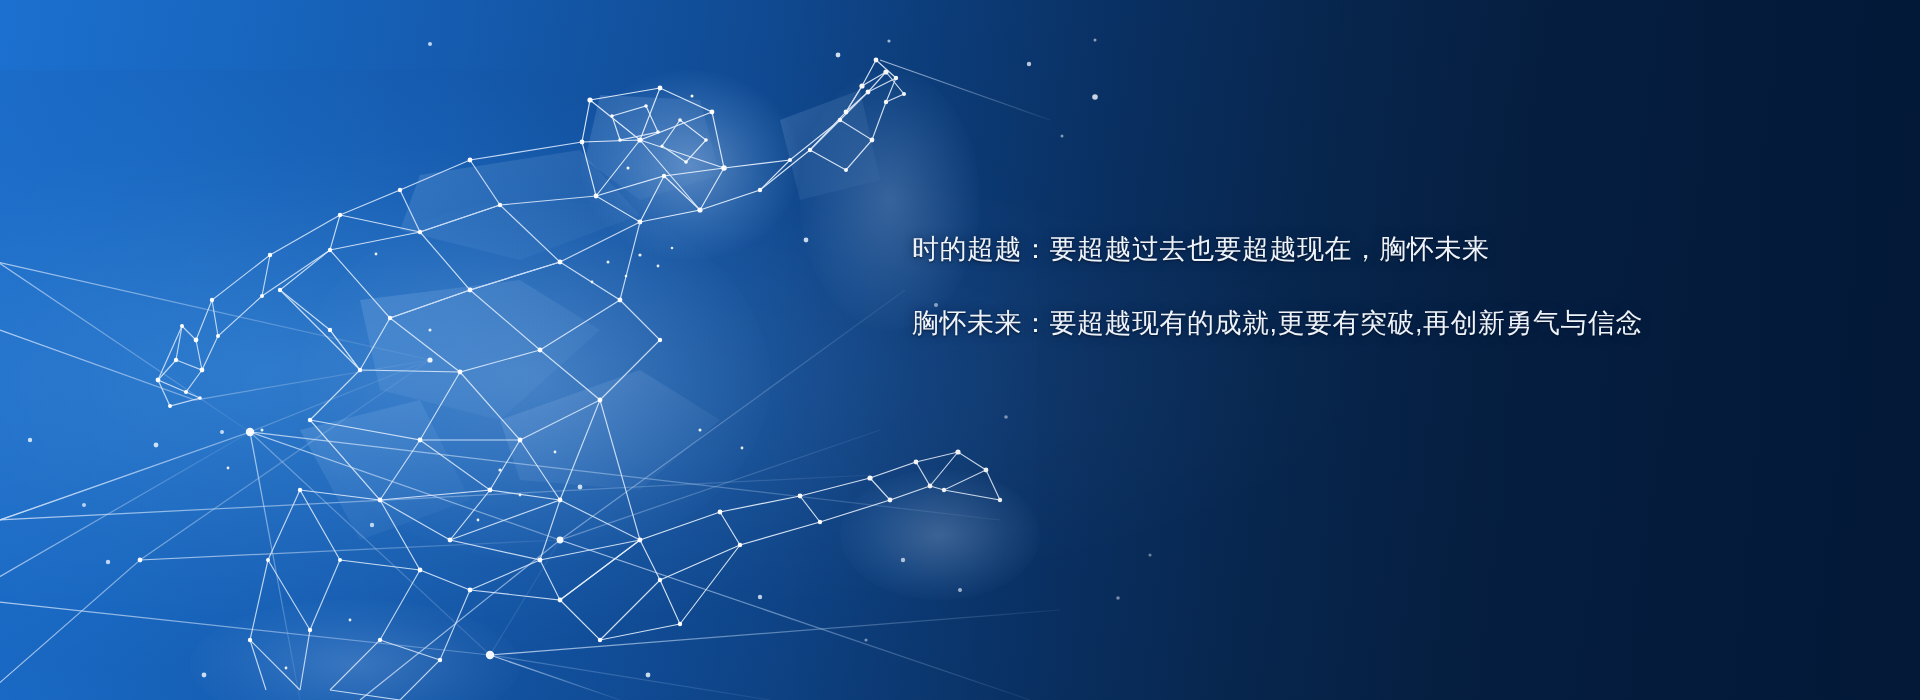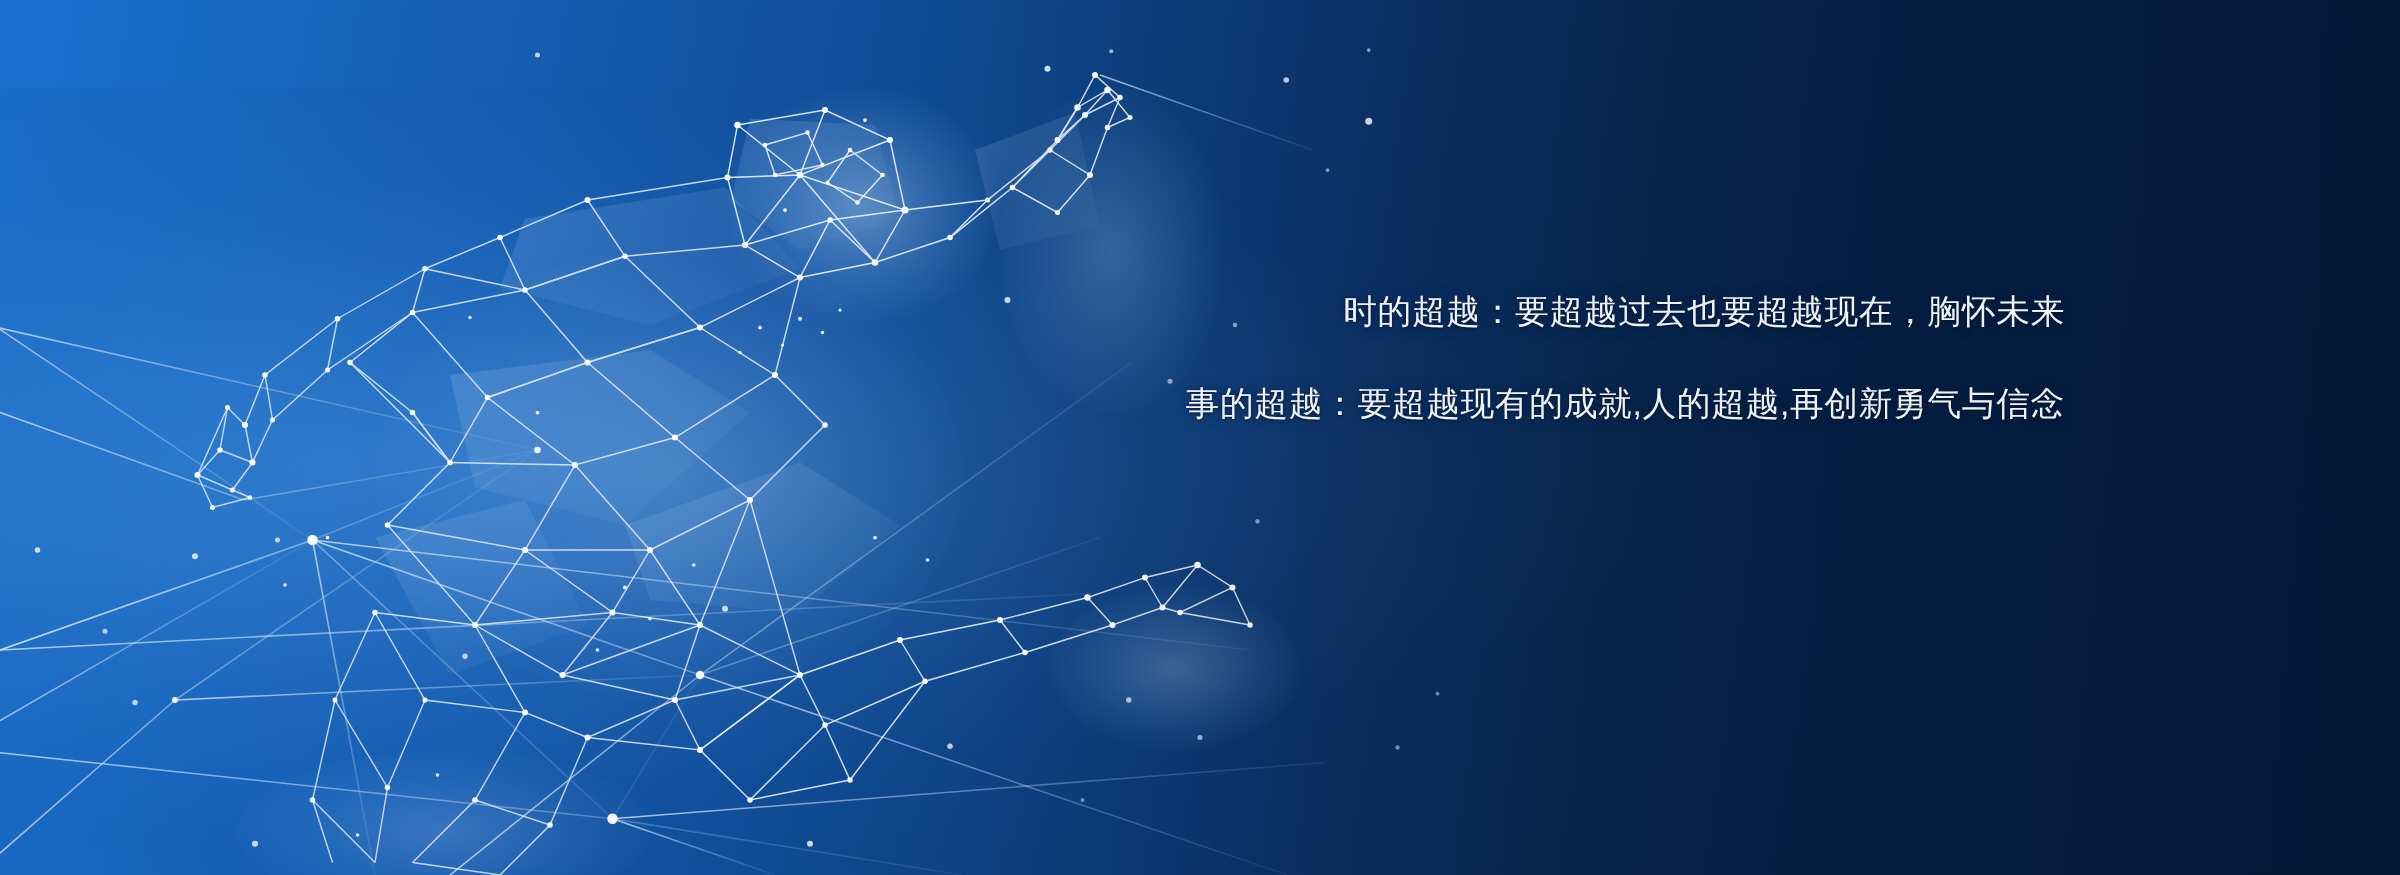--- a/index.html
+++ b/index.html
@@ -126,21 +126,20 @@
     top: 236px;
     width: 740px;
   }
   .tagline {
     color: #eef3fa;
     font-size: 27px;
     line-height: 1;
     letter-spacing: 0.5px;
     white-space: nowrap;
     text-shadow: 0 0 10px rgba(8,30,70,0.85), 0 1px 2px rgba(0,0,0,0.5);
-    text-align: right;
   }
   .tagline + .tagline { margin-top: 47px; }
   .tagline.l3 { margin-left: 5px; }
 </style>
 </head>
 <body>
 
 <div id="stage">
 
   <div class="bg-base"></div>
@@ -466,16 +465,16 @@
         <circle cx="350" cy="620" r="1.4"></circle>
           <circle cx="286" cy="668" r="1.4"></circle>
       </g>
     </svg>
   </div>
 
   <div class="bg-vignette"></div>
 
   <div class="text-block">
     <div class="tagline l1">时的超越：要超越过去也要超越现在，胸怀未来</div>
-    <div class="tagline l2">事的超越：要超越现有的成就,人的超越,再创新勇气与信念</div>
+    <div class="tagline l2">胸怀未来：要超越现有的成就,更要有突破,再创新勇气与信念</div>
   </div>
 
 </div>
 
 </body></html>

